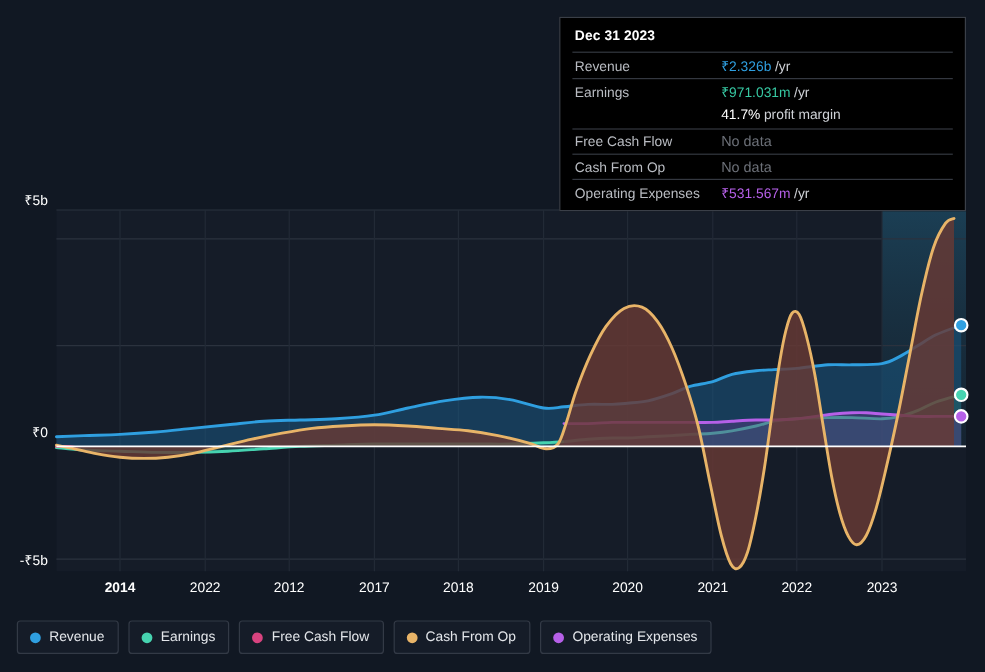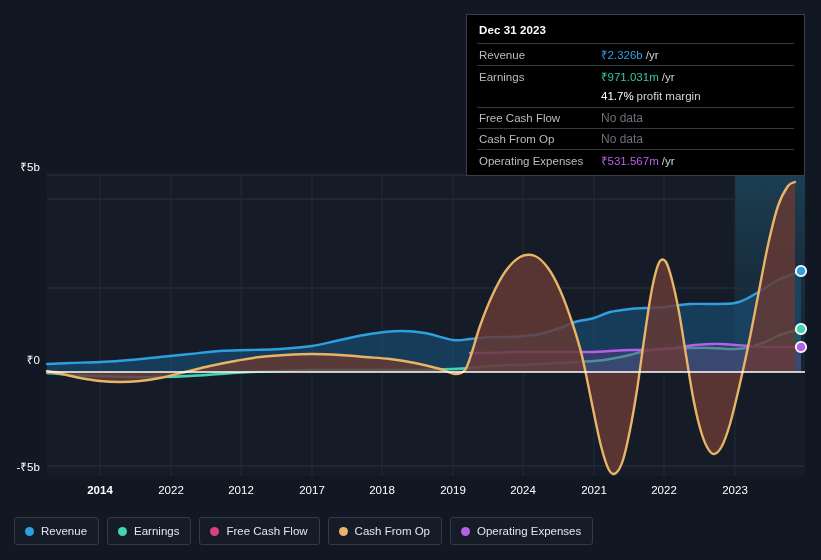--- a/index.html
+++ b/index.html
@@ -199,21 +199,21 @@
         <div class="y-label" style="left: 0px; top: 459px;">-₹5b</div>
       </div>
 
     <div id="x-labels">
         <div class="x-label" style="left: 100px; font-weight: bold;">2014</div>
         <div class="x-label" style="left: 171px;">2022</div>
         <div class="x-label" style="left: 241px;">2012</div>
         <div class="x-label" style="left: 312px;">2017</div>
         <div class="x-label" style="left: 382px;">2018</div>
         <div class="x-label" style="left: 453px;">2019</div>
-        <div class="x-label" style="left: 523px;">2024</div>
+        <div class="x-label" style="left: 523px;">2020</div>
         <div class="x-label" style="left: 594px;">2021</div>
         <div class="x-label" style="left: 664px; text-align: center;">2022</div>
         <div class="x-label" style="left: 735px;">2023</div>
       </div>
   </div>
 
   <div id="tooltip">
     <div id="tooltip-date">Dec 31 2023</div>
     <div id="tooltip-rows">
         <div class="tt-row">

